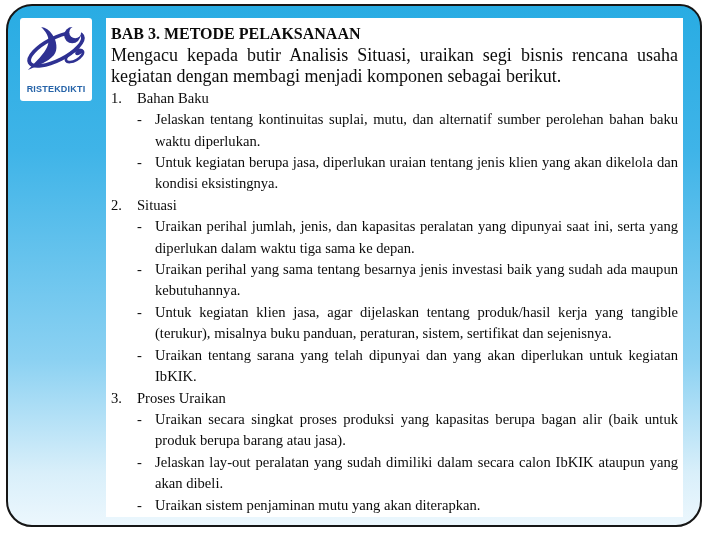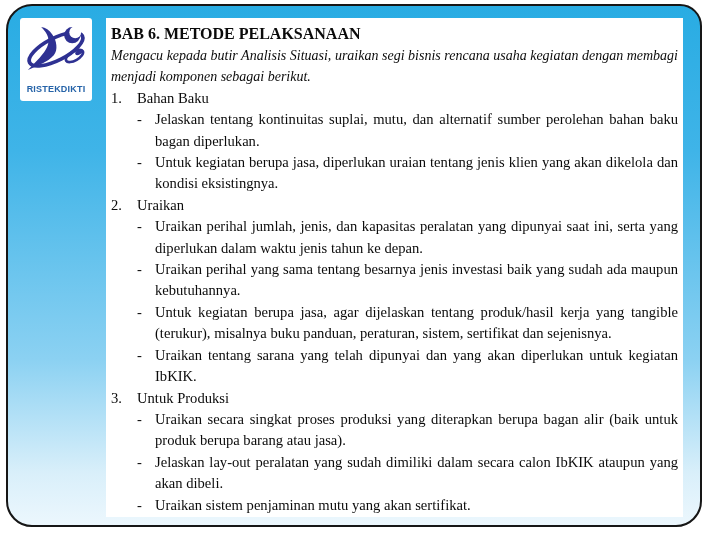--- a/index.html
+++ b/index.html
@@ -50,24 +50,23 @@
     padding: 5px 5px 0 5px;
     overflow: hidden;
     color: #0b0b0b;
   }
   .title {
     font-weight: bold;
     font-size: 16px;
     line-height: 22px;
   }
   .intro {
-    font-size: 14px;
+    font-size: 18px;
     line-height: 21.4px;
     text-align: justify;
-    font-style: italic;
   }
   .sec-head {
     display: flex;
     font-size: 14.6px;
     line-height: 21.4px;
   }
   .sec-num { width: 26px; flex: none; }
   .item {
     display: flex;
     margin-left: 26px;
@@ -95,75 +94,75 @@
           <g fill="none" stroke="#2E3192" stroke-width="3.5">
             <ellipse cx="75" cy="47" rx="13" ry="6" transform="rotate(-30 75 47)"></ellipse>
           </g>
           <ellipse cx="81" cy="42" rx="5.5" ry="3.2" transform="rotate(-30 81 42)" fill="#2E3192"></ellipse>
         </svg>
       </span>
       <div class="logo-label">RISTEKDIKTI</div>
     </div>
 
     <div class="content">
-      <div class="title">BAB 6. METODE PELAKSANAAN</div>
+      <div class="title">BAB 3. METODE PELAKSANAAN</div>
       <div class="intro">Mengacu kepada butir Analisis Situasi, uraikan segi bisnis rencana usaha kegiatan dengan membagi menjadi komponen sebagai berikut.</div>
 
       <div class="section">
         <div class="sec-head">
           <span class="sec-num">1.</span>
           <span>Bahan Baku</span>
         </div>
         <div class="item">
           <span class="dash">-</span>
-          <span class="itext">Jelaskan tentang kontinuitas suplai, mutu, dan alternatif sumber perolehan bahan baku bagan diperlukan.</span>
+          <span class="itext">Jelaskan tentang kontinuitas suplai, mutu, dan alternatif sumber perolehan bahan baku waktu diperlukan.</span>
         </div>
         <div class="item">
           <span class="dash">-</span>
           <span class="itext">Untuk kegiatan berupa jasa, diperlukan uraian tentang jenis klien yang akan dikelola dan kondisi eksistingnya.</span>
         </div>
       </div>
 
       <div class="section">
         <div class="sec-head">
           <span class="sec-num">2.</span>
-          <span>Uraikan</span>
+          <span>Situasi</span>
         </div>
         <div class="item">
           <span class="dash">-</span>
-          <span class="itext">Uraikan perihal jumlah, jenis, dan kapasitas peralatan yang dipunyai saat ini, serta yang diperlukan dalam waktu jenis tahun ke depan.</span>
+          <span class="itext">Uraikan perihal jumlah, jenis, dan kapasitas peralatan yang dipunyai saat ini, serta yang diperlukan dalam waktu tiga sama ke depan.</span>
         </div>
         <div class="item">
           <span class="dash">-</span>
           <span class="itext">Uraikan perihal yang sama tentang besarnya jenis investasi baik yang sudah ada maupun kebutuhannya.</span>
         </div>
         <div class="item">
           <span class="dash">-</span>
-          <span class="itext">Untuk kegiatan berupa jasa, agar dijelaskan tentang produk/hasil kerja yang tangible (terukur), misalnya buku panduan, peraturan, sistem, sertifikat dan sejenisnya.</span>
+          <span class="itext">Untuk kegiatan klien jasa, agar dijelaskan tentang produk/hasil kerja yang tangible (terukur), misalnya buku panduan, peraturan, sistem, sertifikat dan sejenisnya.</span>
         </div>
         <div class="item">
           <span class="dash">-</span>
           <span class="itext">Uraikan tentang sarana yang telah dipunyai dan yang akan diperlukan untuk kegiatan IbKIK.</span>
         </div>
       </div>
 
       <div class="section">
         <div class="sec-head">
           <span class="sec-num">3.</span>
-          <span>Untuk Produksi</span>
+          <span>Proses Uraikan</span>
         </div>
         <div class="item">
           <span class="dash">-</span>
-          <span class="itext">Uraikan secara singkat proses produksi yang diterapkan berupa bagan alir (baik untuk produk berupa barang atau jasa).</span>
+          <span class="itext">Uraikan secara singkat proses produksi yang kapasitas berupa bagan alir (baik untuk produk berupa barang atau jasa).</span>
         </div>
         <div class="item">
           <span class="dash">-</span>
           <span class="itext">Jelaskan lay-out peralatan yang sudah dimiliki dalam secara calon IbKIK ataupun yang akan dibeli.</span>
         </div>
         <div class="item">
           <span class="dash">-</span>
-          <span class="itext">Uraikan sistem penjaminan mutu yang akan sertifikat.</span>
+          <span class="itext">Uraikan sistem penjaminan mutu yang akan diterapkan.</span>
         </div>
       </div>
 
     </div>
   </div>
 </div>
 
 </body></html>

